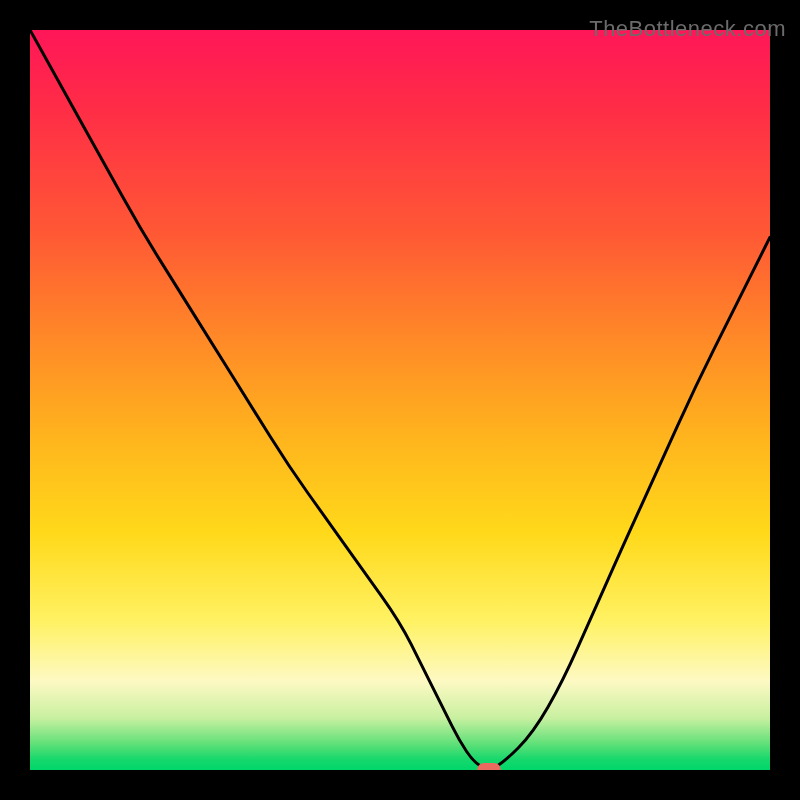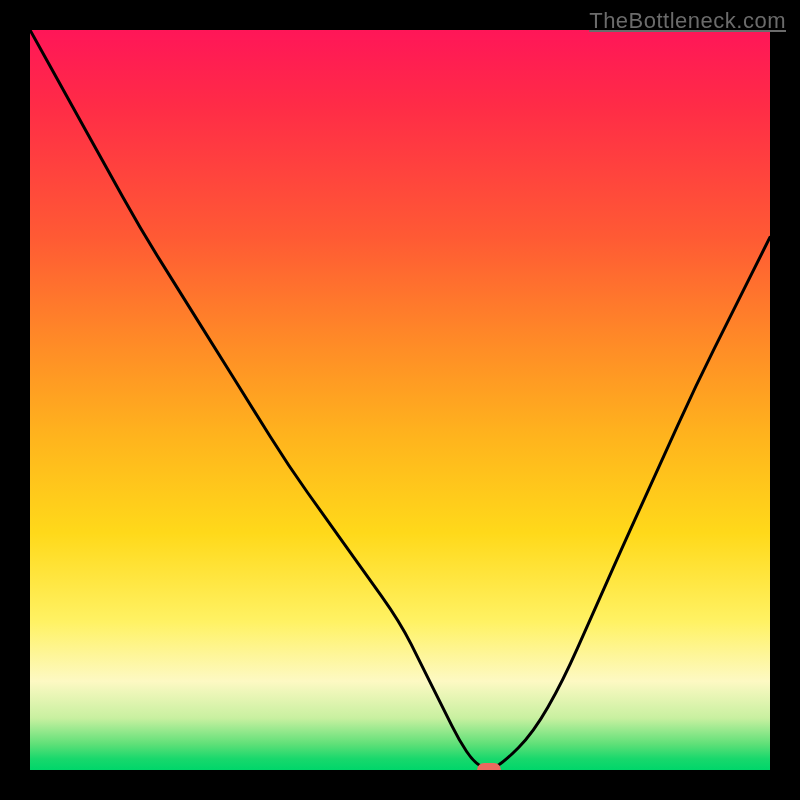--- a/index.html
+++ b/index.html
@@ -12,28 +12,27 @@
     font-family: Arial, Helvetica, sans-serif;
   }
   .frame {
     position: relative;
     width: 800px;
     height: 800px;
     background: #000;
   }
   .watermark {
     position: absolute;
-    top: 8px;
+    top: 16px;
     right: 14px;
     color: #6b6b6b;
     font-size: 22px;
     font-weight: 500;
     letter-spacing: 0.5px;
     z-index: 10;
-    text-decoration: underline;
   }
   .plot-area {
     position: absolute;
     left: 30px;
     top: 30px;
     width: 740px;
     height: 740px;
     overflow: hidden;
   }
   .gradient {

